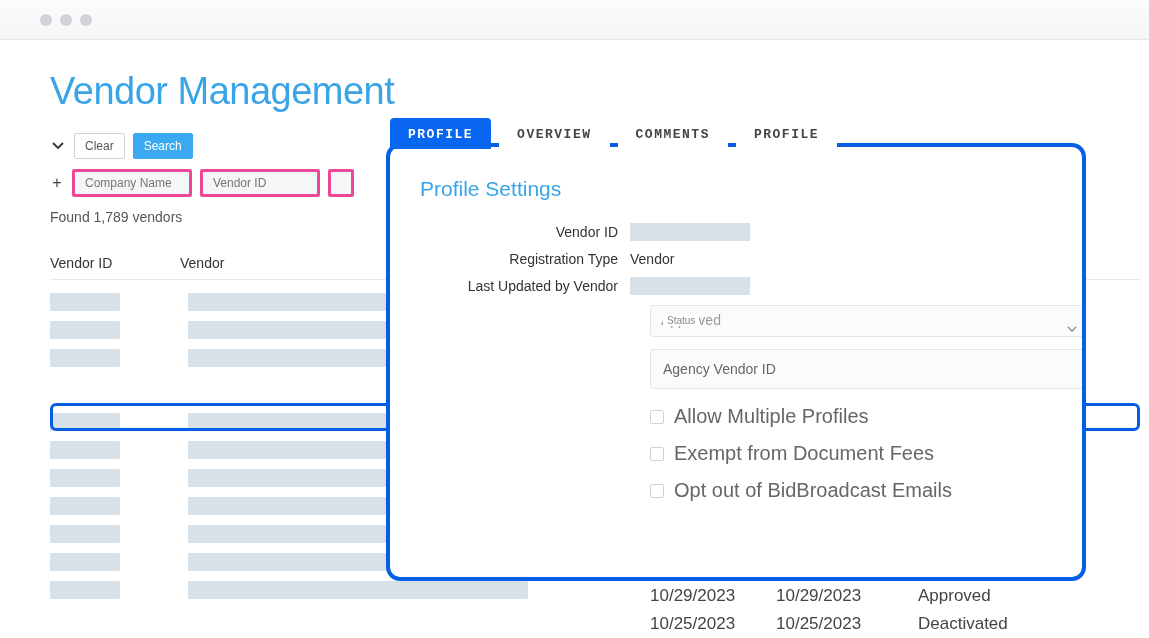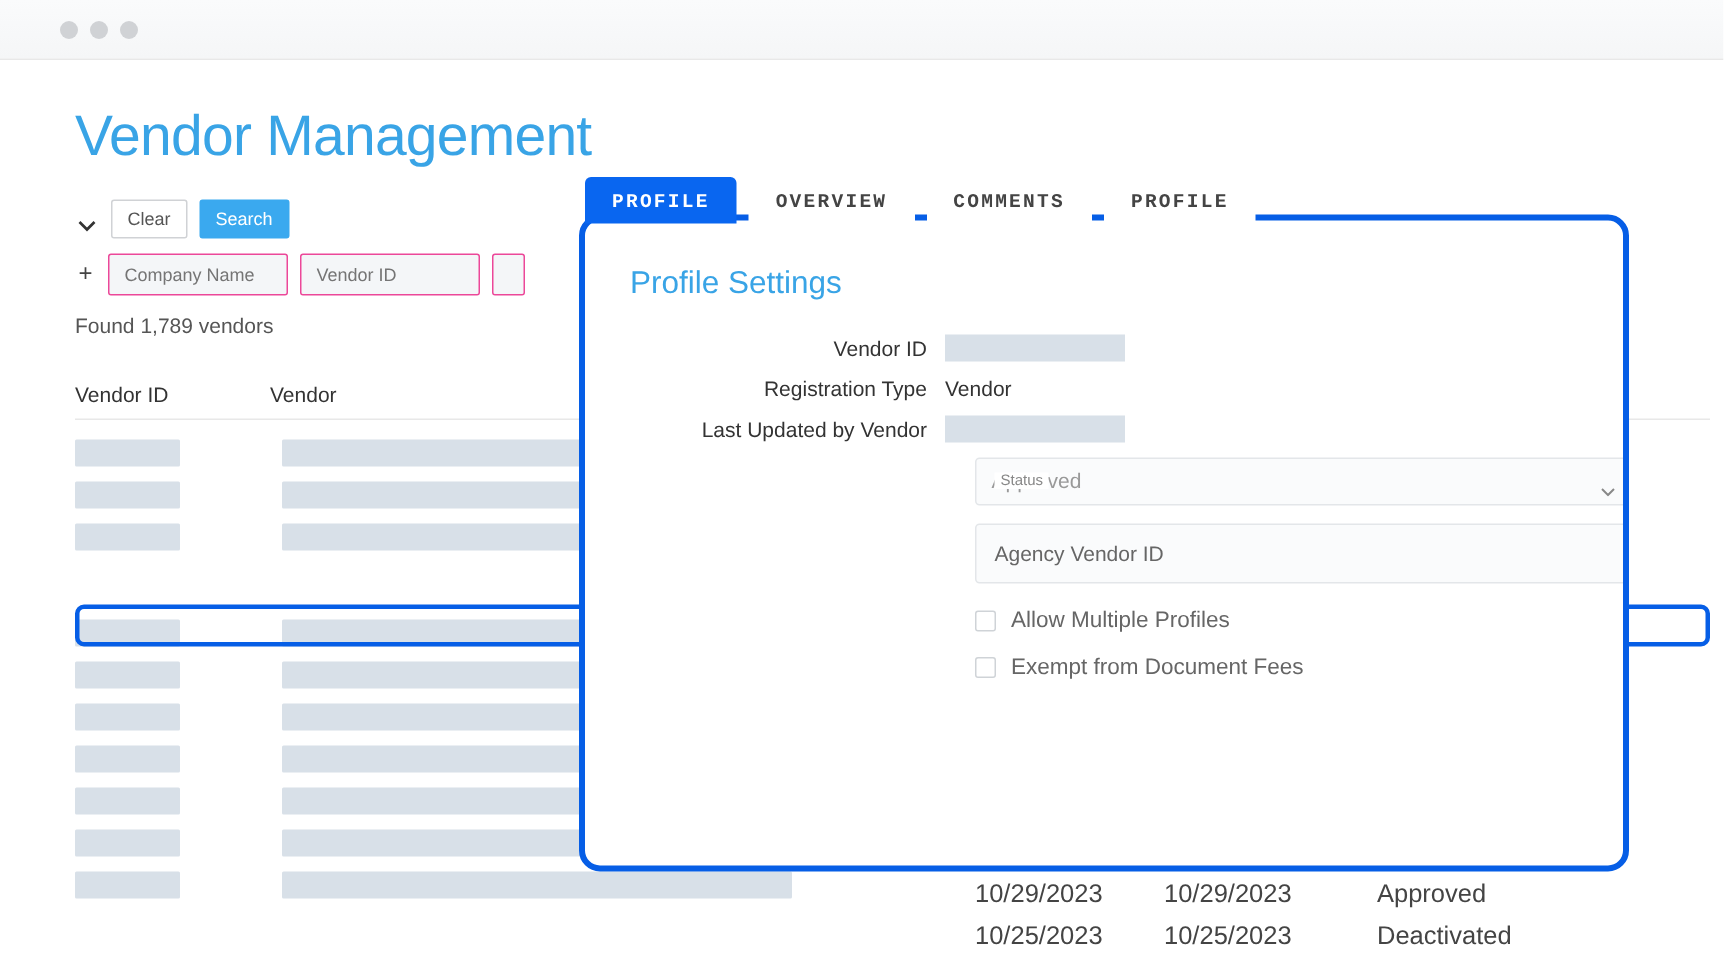--- a/index.html
+++ b/index.html
@@ -29,21 +29,21 @@
     }
     .page-title {
       font-size: 38px;
       font-weight: 300;
       color: #39a4e6;
       margin: 30px 0 20px 0;
       letter-spacing: -0.5px;
     }
     .search-row {
       display: flex;
-      align-items: flex-end;
+      align-items: center;
       gap: 8px;
       margin-bottom: 10px;
     }
     .chevron-down {
       cursor: pointer;
       width: 16px; height: 16px;
       display: flex; align-items: center; justify-content: center;
     }
     .chevron-down svg { width: 12px; height: 8px; }
     .btn {
@@ -70,21 +70,21 @@
       width: 14px; height: 14px;
       display: flex; align-items: center; justify-content: center;
       font-size: 16px;
       color: #444;
       cursor: pointer;
     }
     .filter-input {
       height: 28px;
       padding: 0 10px;
       font-size: 12px;
-      border: 1px solid #ec4899;
+      border: 3px solid #ec4899;
       background: #f4f6f8;
       border-radius: 2px;
       color: #777;
     }
     .filter-input.company { width: 120px; }
     .filter-input.vendorid { width: 120px; }
     .filter-input.small { width: 20px; }
     .found-text {
       font-size: 14px;
       color: #555;
@@ -239,21 +239,21 @@
       color: #666;
       background: #fafbfc;
       margin-bottom: 16px;
     }
     .check-row {
       margin-left: 230px;
       display: flex;
       align-items: center;
       gap: 10px;
       margin-bottom: 14px;
-      font-size: 15px;
+      font-size: 20px;
       color: #666;
     }
     .checkbox {
       width: 14px; height: 14px;
       border: 1px solid #cfd3d7;
       border-radius: 2px;
       background: #fff;
     }
     .back-rows {
       position: absolute;
@@ -411,14 +411,18 @@
     <div class="inputish">Agency Vendor ID</div>
 
     <div class="check-row">
       <div class="checkbox"></div>
       <span>Allow Multiple Profiles</span>
     </div>
     <div class="check-row">
       <div class="checkbox"></div>
       <span>Exempt from Document Fees</span>
     </div>
+    <div class="check-row">
+      <div class="checkbox"></div>
+      <span>Opt out of BidBroadcast Emails</span>
+    </div>
   </div>
 </div>
 
 </body></html>

